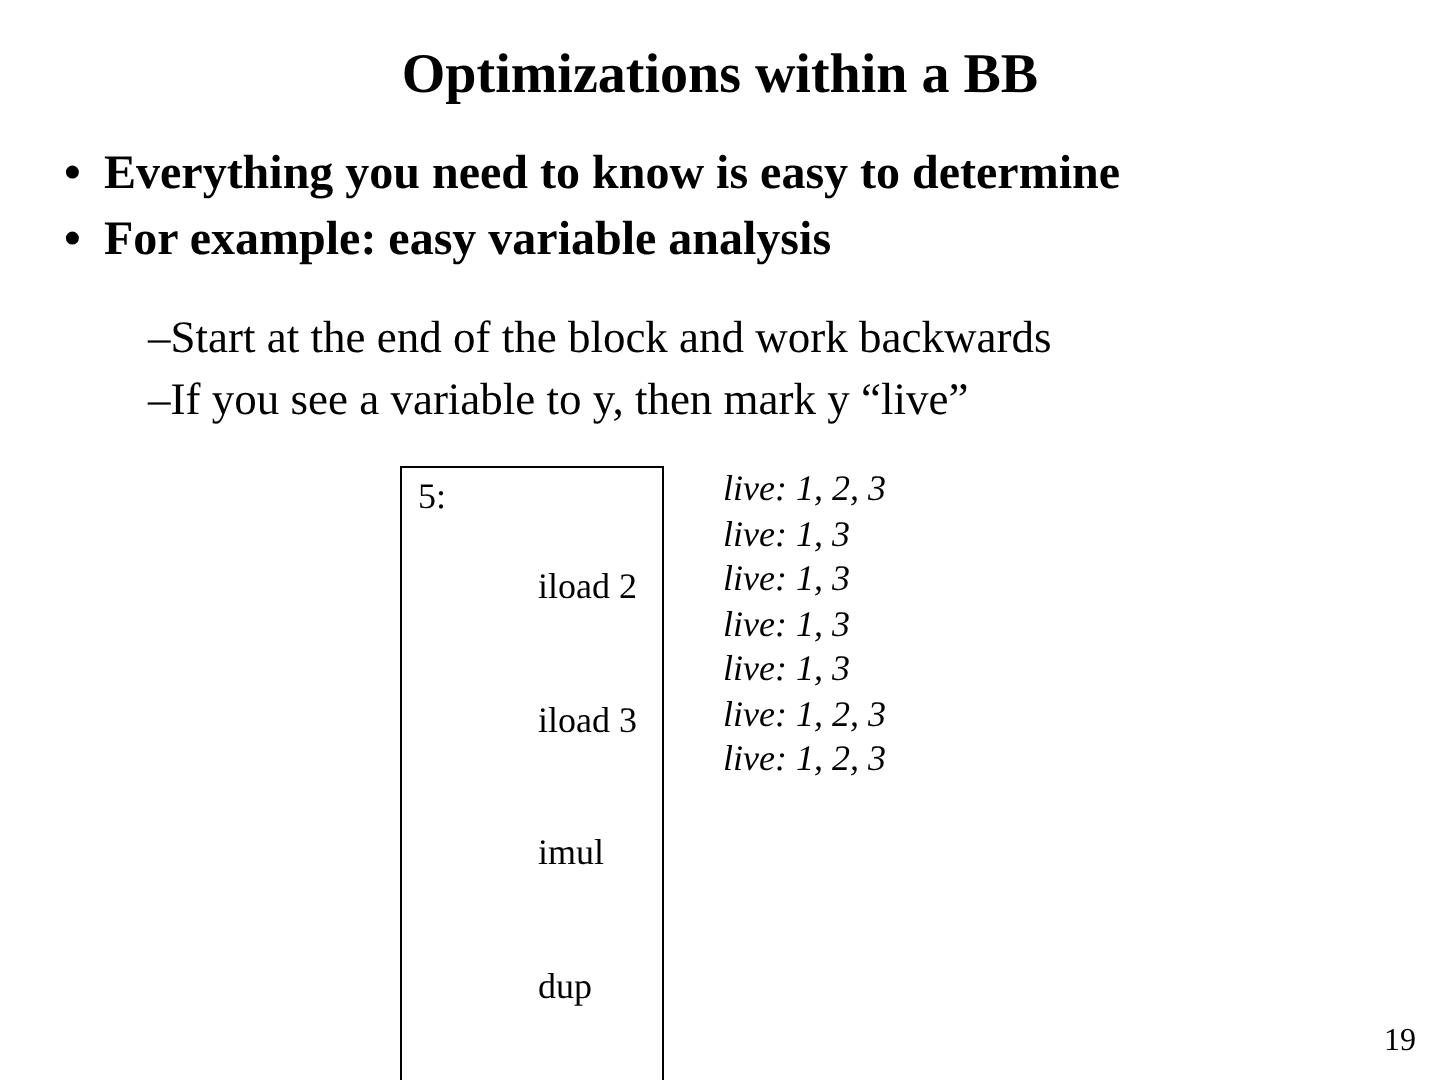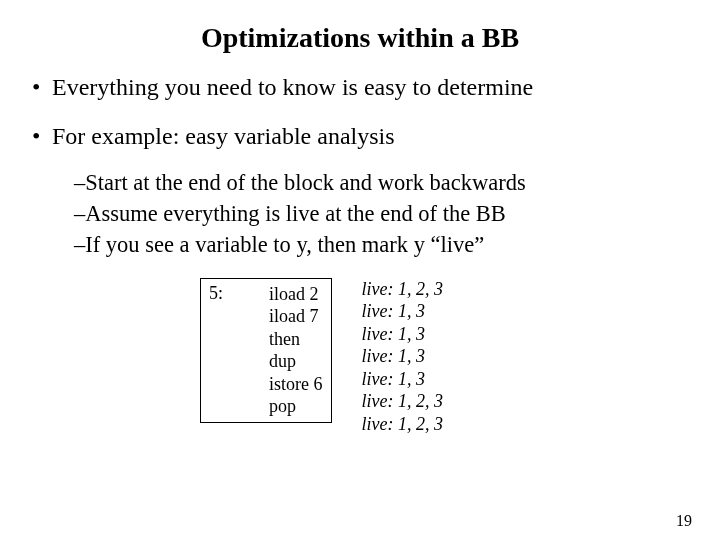--- a/index.html
+++ b/index.html
@@ -27,31 +27,32 @@
   }
   ul.bullets {
     list-style: none;
     margin: 0;
     padding: 0;
     font-size: 24px;
   }
   ul.bullets > li {
     position: relative;
     padding-left: 22px;
-    margin: 18px 0;
+    margin: 2px 0;
     line-height: 1.28;
+    font-weight: bold;
   }
   ul.bullets > li::before {
     content: "•";
     position: absolute;
     left: 2px;
     top: 0;
   }
   .sublist {
-    margin-top: 2px;
+    margin-top: 20px;
     padding-left: 44px;
     font-size: 22.5px;
   }
   .sublist div {
     margin: 2px 0;
     line-height: 1.28;
   }
   .example-row {
     display: flex;
     flex-direction: row;
@@ -64,60 +65,60 @@
     border: 1px solid #000;
     padding: 4px 8px;
     display: flex;
     flex-direction: row;
   }
   .code-label {
     width: 60px;
   }
   .code-instrs div {
     line-height: 1.25;
+    margin-top: 44px;
   }
   .live-col {
     margin-left: 30px;
   }
   .live-col div {
     line-height: 1.25;
     font-style: italic;
   }
   .page-num {
     position: absolute;
-    right: 28px;
+    right: 12px;
     bottom: 10px;
     font-size: 16px;
   }
 </style>
 </head>
 <body>
 
 <div class="slide">
 
   <div class="title">Optimizations within a BB</div>
 
   <ul class="bullets">
     <li>Everything you need to know is easy to determine</li>
     <li>For example:  easy variable analysis</li>
   </ul>
 
   <div class="sublist">
     <div>–Start at the end of the block and work backwards</div>
-    <div>–Assume everything is live at the end of the BB</div>
     <div>–If you see a variable to y, then mark y “live”</div>
   </div>
 
   <div class="example-row">
     <div class="code-box">
       <div class="code-label">5:</div>
       <div class="code-instrs">
         <div>iload 2</div>
-        <div>iload 7</div>
-        <div>then</div>
+        <div>iload 3</div>
+        <div>imul</div>
         <div>dup</div>
         <div>istore 6</div>
         <div>pop</div>
       </div>
     </div>
     <div class="live-col">
       <div>live: 1, 2, 3</div>
       <div>live: 1, 3</div>
       <div>live: 1, 3</div>
       <div>live: 1, 3</div>

